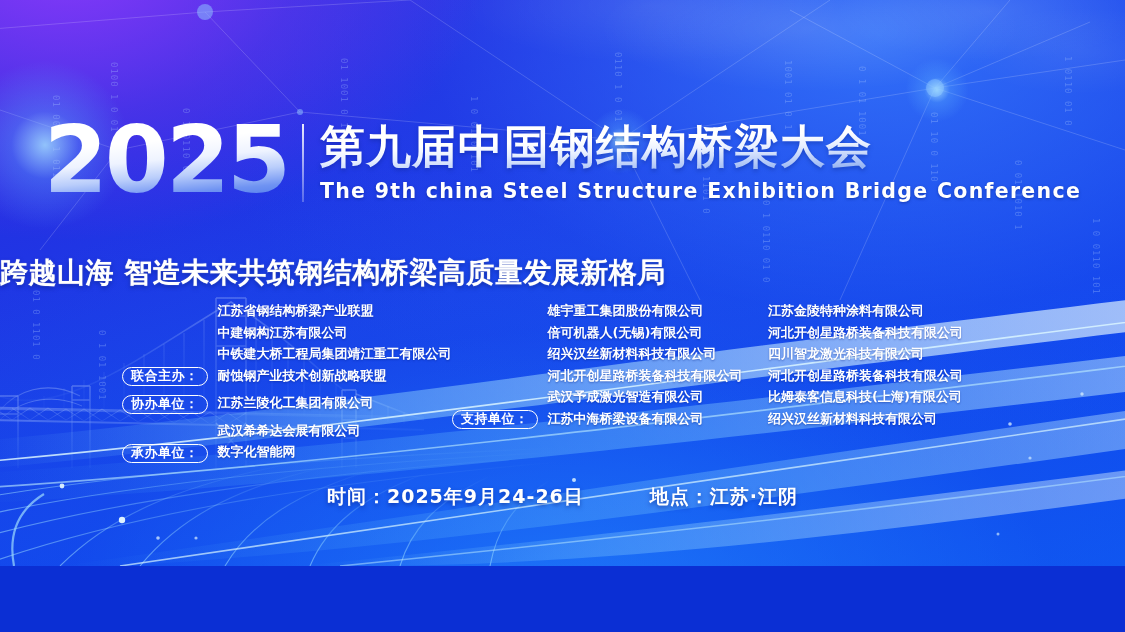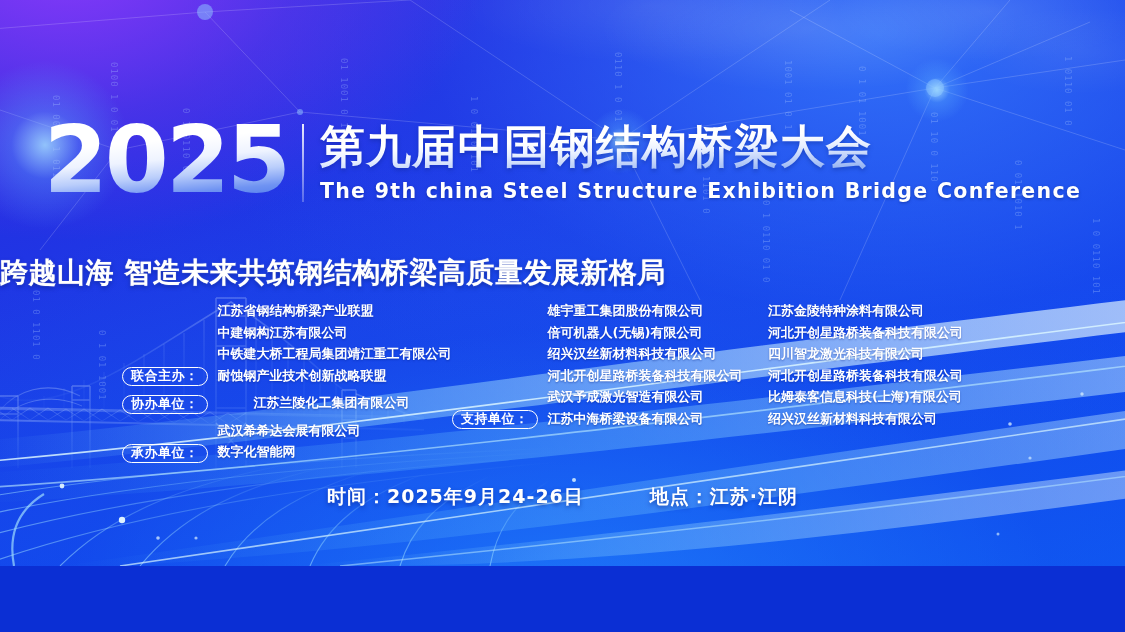--- a/index.html
+++ b/index.html
@@ -321,21 +321,21 @@
       <div class="col col1">
         <div class="grp">
           <span class="pill">联合主办：</span>
           <div class="names">
             <div class="nm">江苏省钢结构桥梁产业联盟</div>
             <div class="nm">中建钢构江苏有限公司</div>
             <div class="nm">中铁建大桥工程局集团靖江重工有限公司</div>
             <div class="nm">耐蚀钢产业技术创新战略联盟</div>
           </div>
         </div>
-        <div class="grp" style="margin-top:6px;gap:36px;">
+        <div class="grp" style="margin-top:6px;">
           <span class="pill">协办单位：</span>
           <div class="names">
             <div class="nm">江苏兰陵化工集团有限公司</div>
           </div>
         </div>
         <div class="grp" style="margin-top:6px;">
           <span class="pill">承办单位：</span>
           <div class="names">
             <div class="nm">武汉希希达会展有限公司</div>
             <div class="nm">数字化智能网</div>

